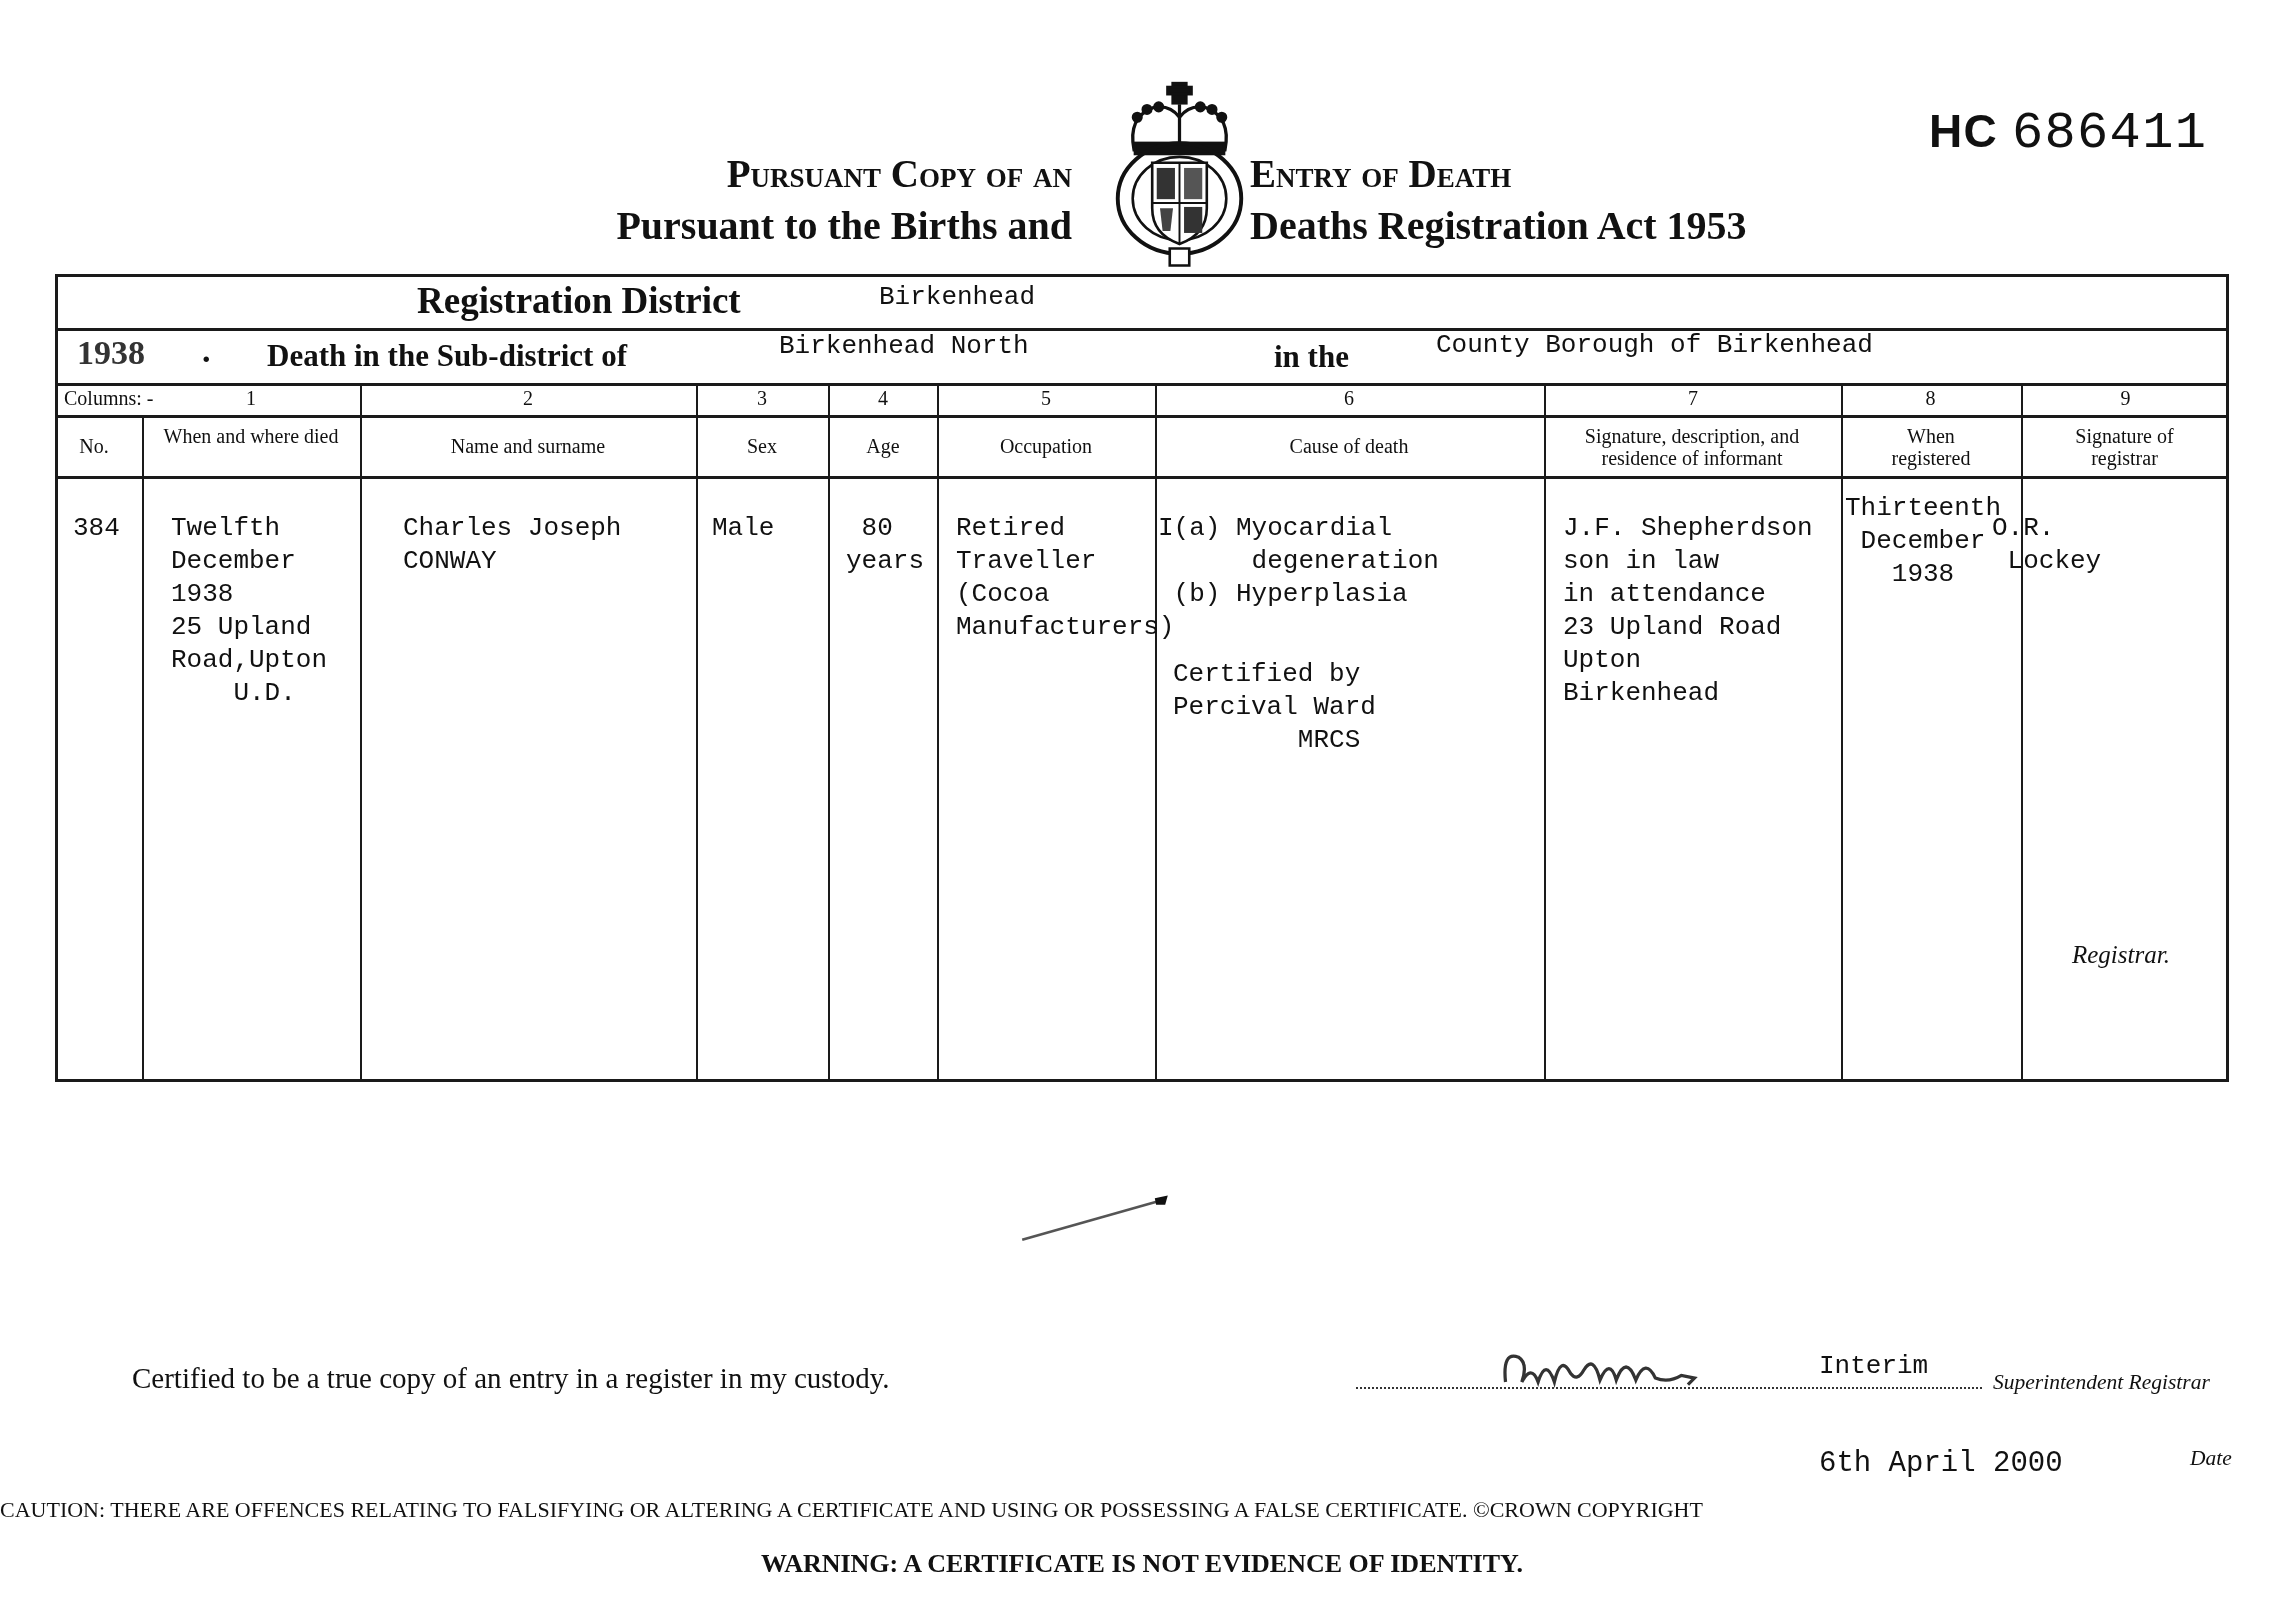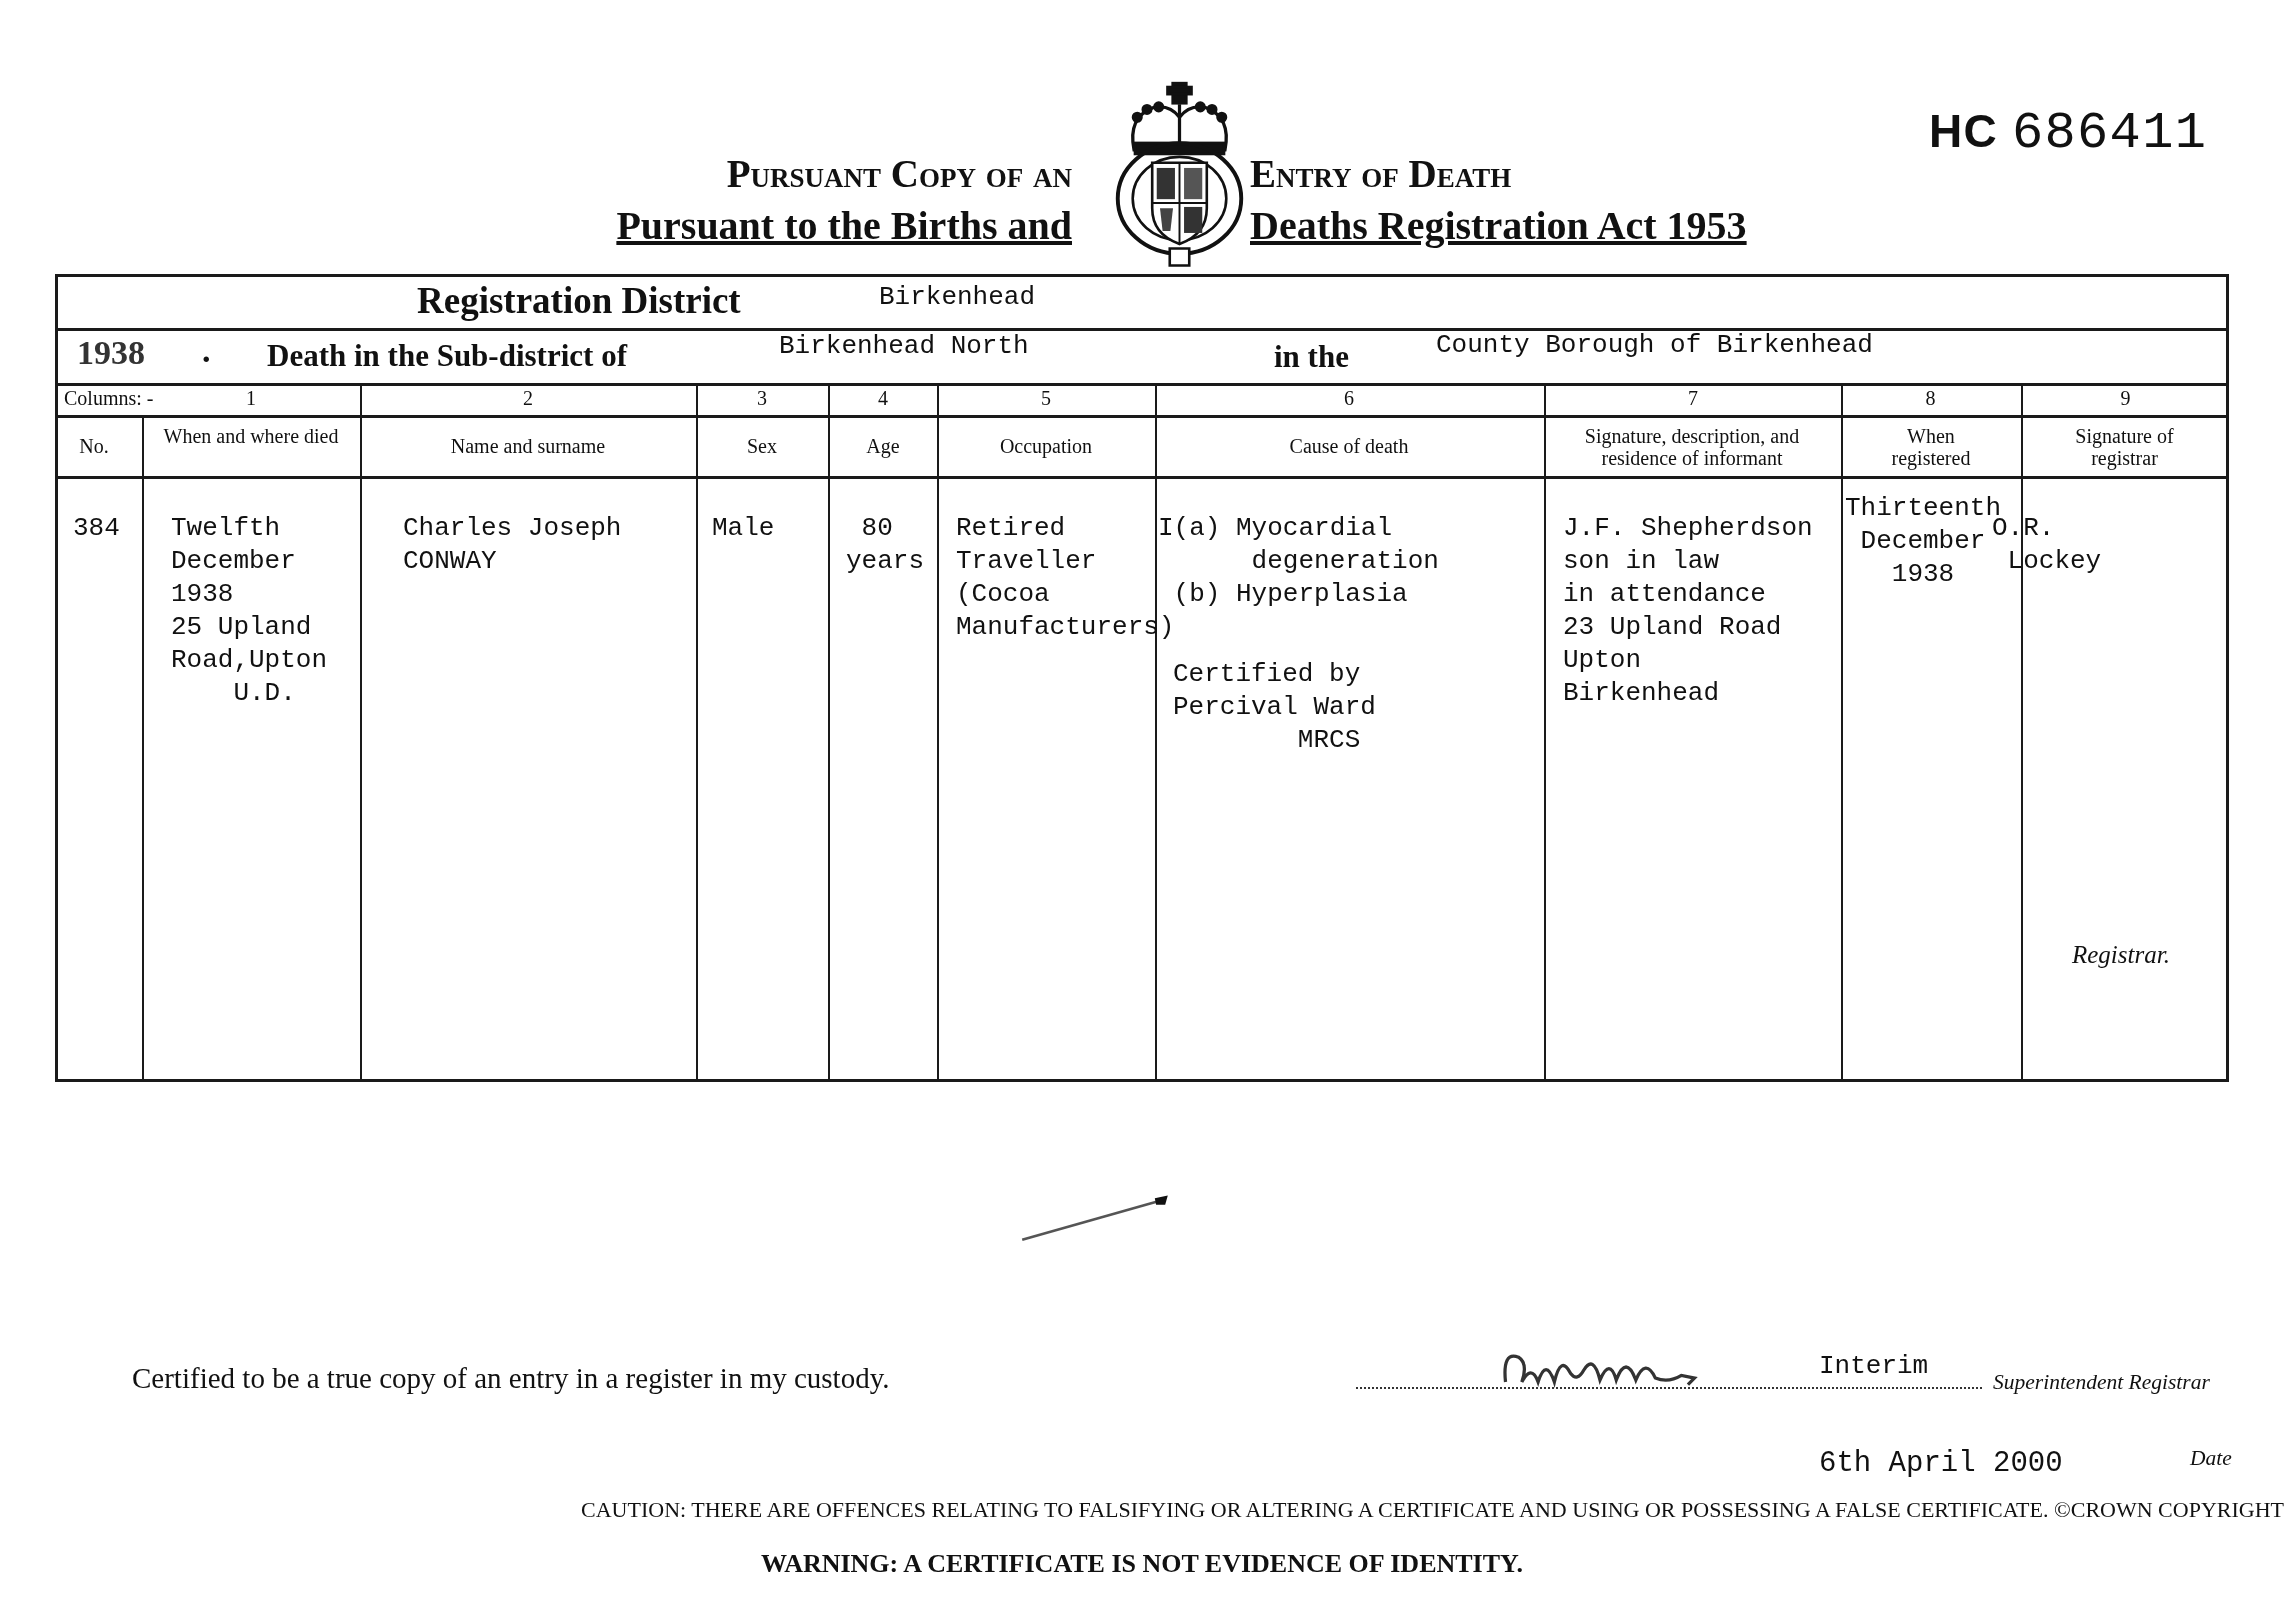--- a/index.html
+++ b/index.html
@@ -8,41 +8,41 @@
   .mono { font-family: "Liberation Mono", "DejaVu Sans Mono", monospace; }
   .abs { position:absolute; }
 
   
   .cert-no { left:1929px; top:77px; font-size:51px; letter-spacing:1.3px; white-space:nowrap;margin-top:24px; }
   .cert-no .prefix { font-family:"Liberation Sans", sans-serif; font-weight:bold; font-size:46px; }
   .cert-no .digits { font-family:"Liberation Mono", monospace; font-size:52px; }
   .title-left { right:1212px; text-align:right; font-weight:bold; white-space:nowrap; }
   .title-right { left:1250px; font-weight:bold; white-space:nowrap; }
   .title-l1 { top:151px; font-size:39px; font-variant:small-caps; }
-  .title-l2 { top:202px; font-size:40px;text-decoration:underline; }
+  .title-l2 { top:202px; font-size:40px; }
   .crest { left:1108px; top:78px; width:143px; height:189px; }
 
   
   .frame { left:55px; top:274px; width:2174px; height:808px; border:3.9px solid #1a1a1a; box-sizing:border-box; }
   .hline { position:absolute; left:55px; width:2174px; background:#1a1a1a; }
   .vline { position:absolute; background:#1a1a1a; width:2px; }
   .cell-text { position:absolute; white-space:nowrap; }
   .hdr-label { position:absolute; text-align:center; font-size:20px; line-height:22px; }
   .colnum { position:absolute; text-align:center; font-size:20px; }
   .big-bold { font-weight:bold; font-size:37px; }
   .typed { font-size:26px; line-height:33px; white-space:pre; }
 
   
   .certified { left:132px; top:1362px; font-size:29px; }
   .dotline { left:1356px; top:1387px; width:626px; border-bottom:2.6px dotted #333; }
   .super-reg { left:1993px; top:1370px; font-size:21.5px; font-style:italic; }
   .interim { left:1819px; top:1351px; font-size:26px; }
   .date-val { left:1819px; top:1447px; font-size:29px; }
   .date-lbl { left:2190px; top:1446px; font-size:21.5px; font-style:italic; }
-  .caution { left:0; width:2284px; text-align:right; top:1497px; font-size:22px; }
+  .caution { left:0; width:2284px; text-align:left; top:1497px; font-size:22px; }
   .warning { left:0; width:2284px; text-align:center; top:1549px; font-size:26px; font-weight:bold; }
 </style>
 </head>
 <body>
 
 <div class="abs cert-no">
   <span class="prefix">HC</span>
   <span class="digits">686411</span>
 </div>
 

